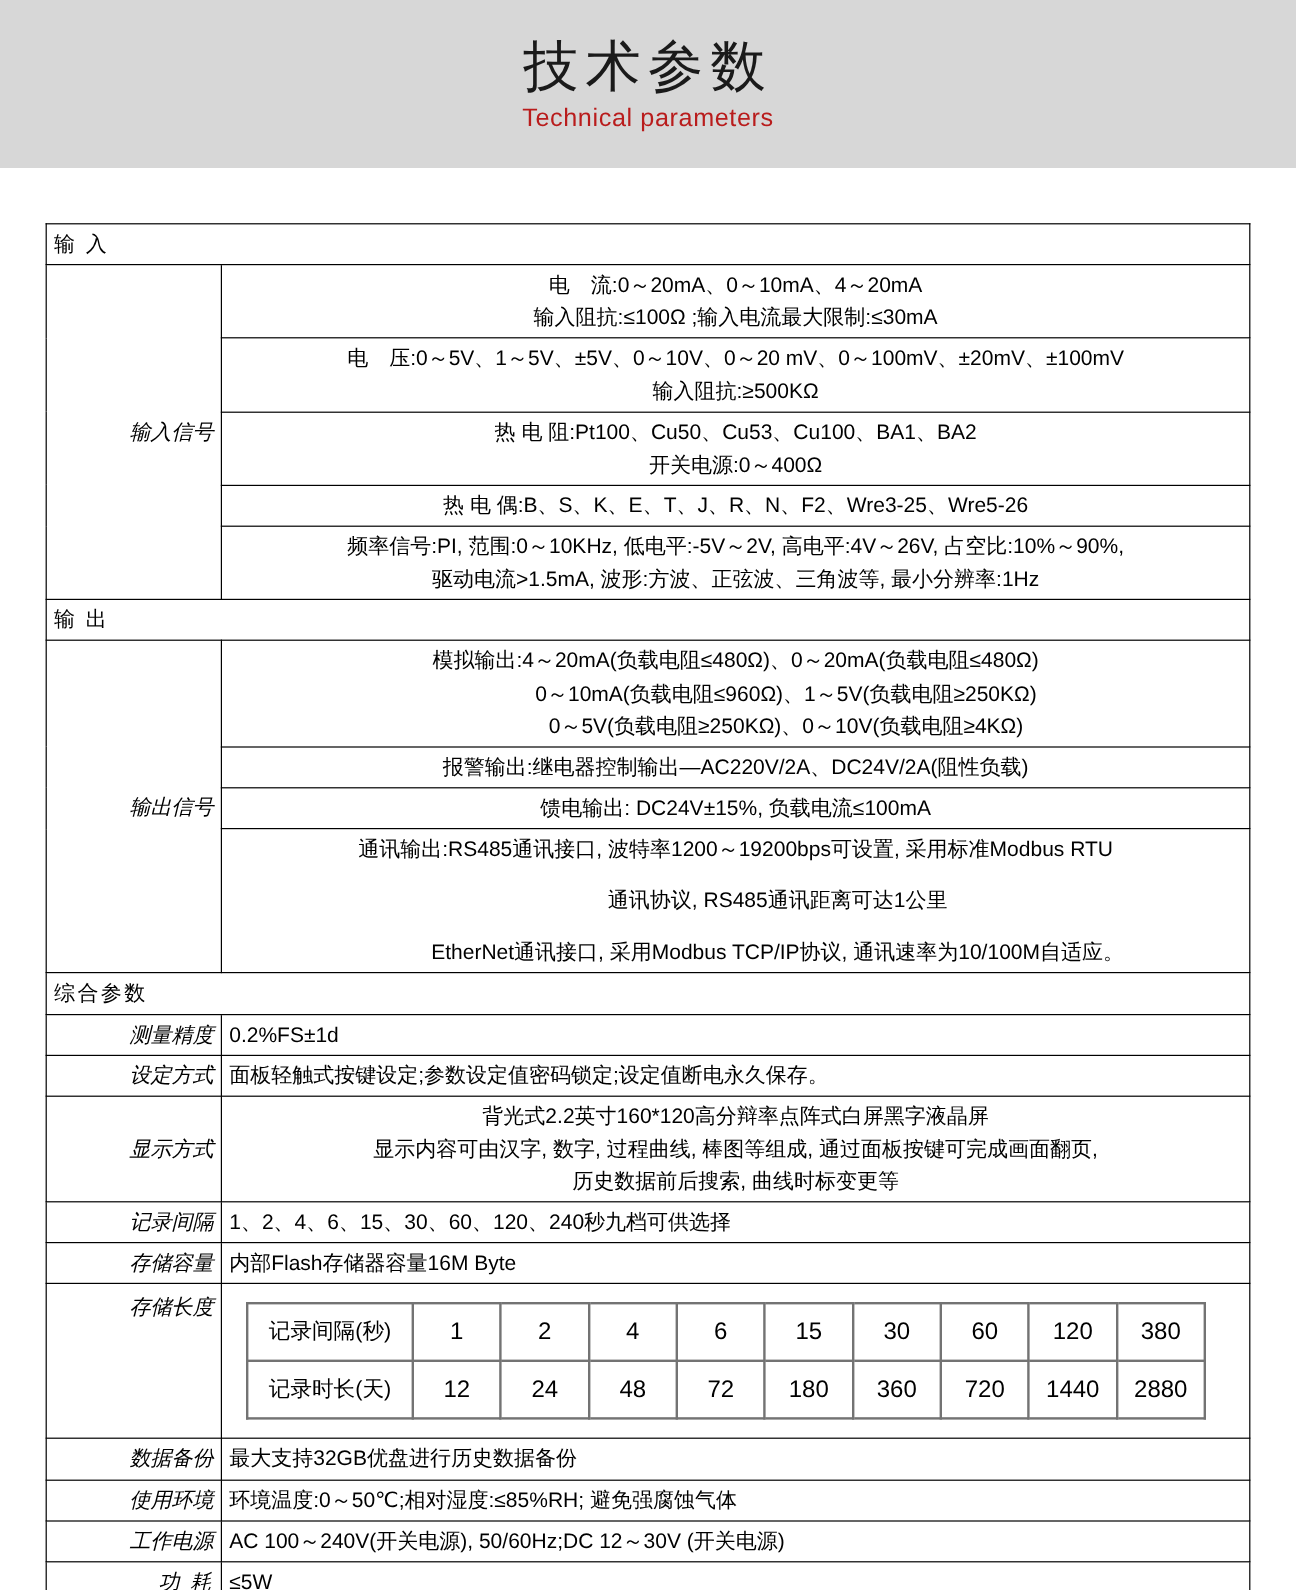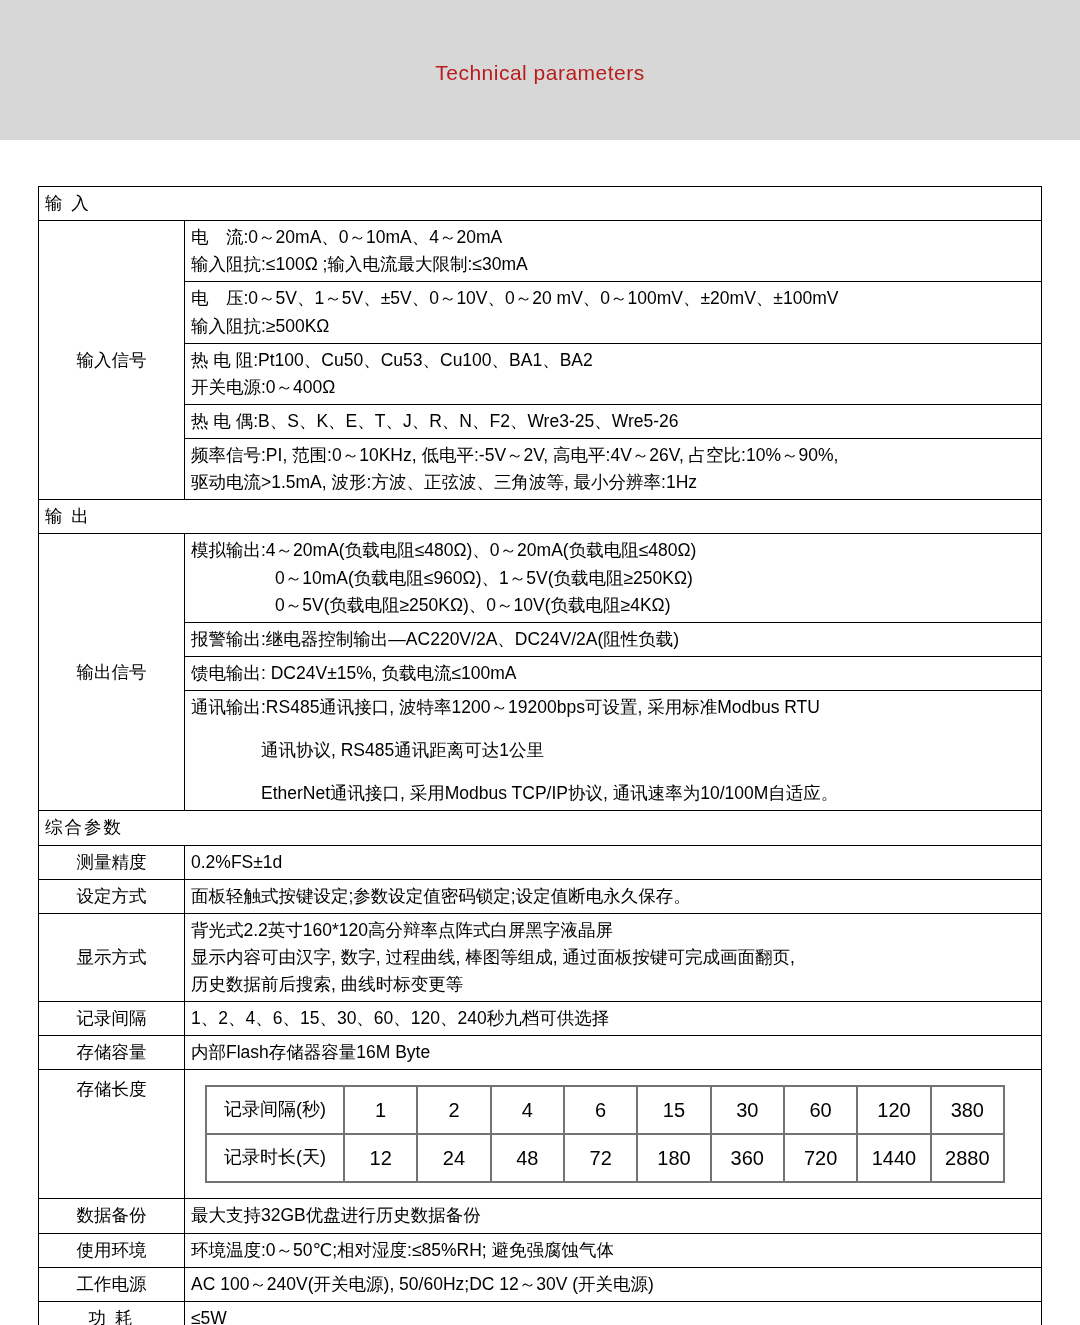--- a/index.html
+++ b/index.html
@@ -50,36 +50,37 @@
     font-size: 17.5px;
     line-height: 1.55;
   }
   table.spec td {
     border: 1px solid #000;
     padding: 3px 6px;
     vertical-align: middle;
   }
   td.label {
     width: 146px;
-    text-align: center;
+    text-align: right;
     padding-left: 16px;
     white-space: nowrap;
+    font-style: italic;
   }
   td.section {
     text-align: left;
     padding-left: 16px;
     letter-spacing: 2px;
   }
   td.val {
     padding-left: 14px;
   }
   .lbl-sp { letter-spacing: 6px; }
   .lbl-sp2 { letter-spacing: 2px; }
 
-  .line { display: block; }
+  .line { display: block; text-align: center; }
   .indent1 { padding-left: 84px; }
   .indent2 { padding-left: 70px; margin-top: 16px; }
 
   
   .inner-wrap {
     padding: 12px 10px 12px 14px;
   }
   table.inner {
     border-collapse: collapse;
     font-size: 20px;
@@ -95,20 +96,21 @@
   table.inner td.hcol {
     width: 132px;
     font-size: 18px;
     letter-spacing: 0px;
   }
 </style>
 </head>
 <body>
 
 <div class="header-band">
+  <div class="header-title">技术参数</div>
   <div class="header-sub">Technical parameters</div>
 </div>
 
 <div class="sheet">
   <table class="spec">
     <colgroup>
       <col style="width:146px">
       <col>
     </colgroup>
 

